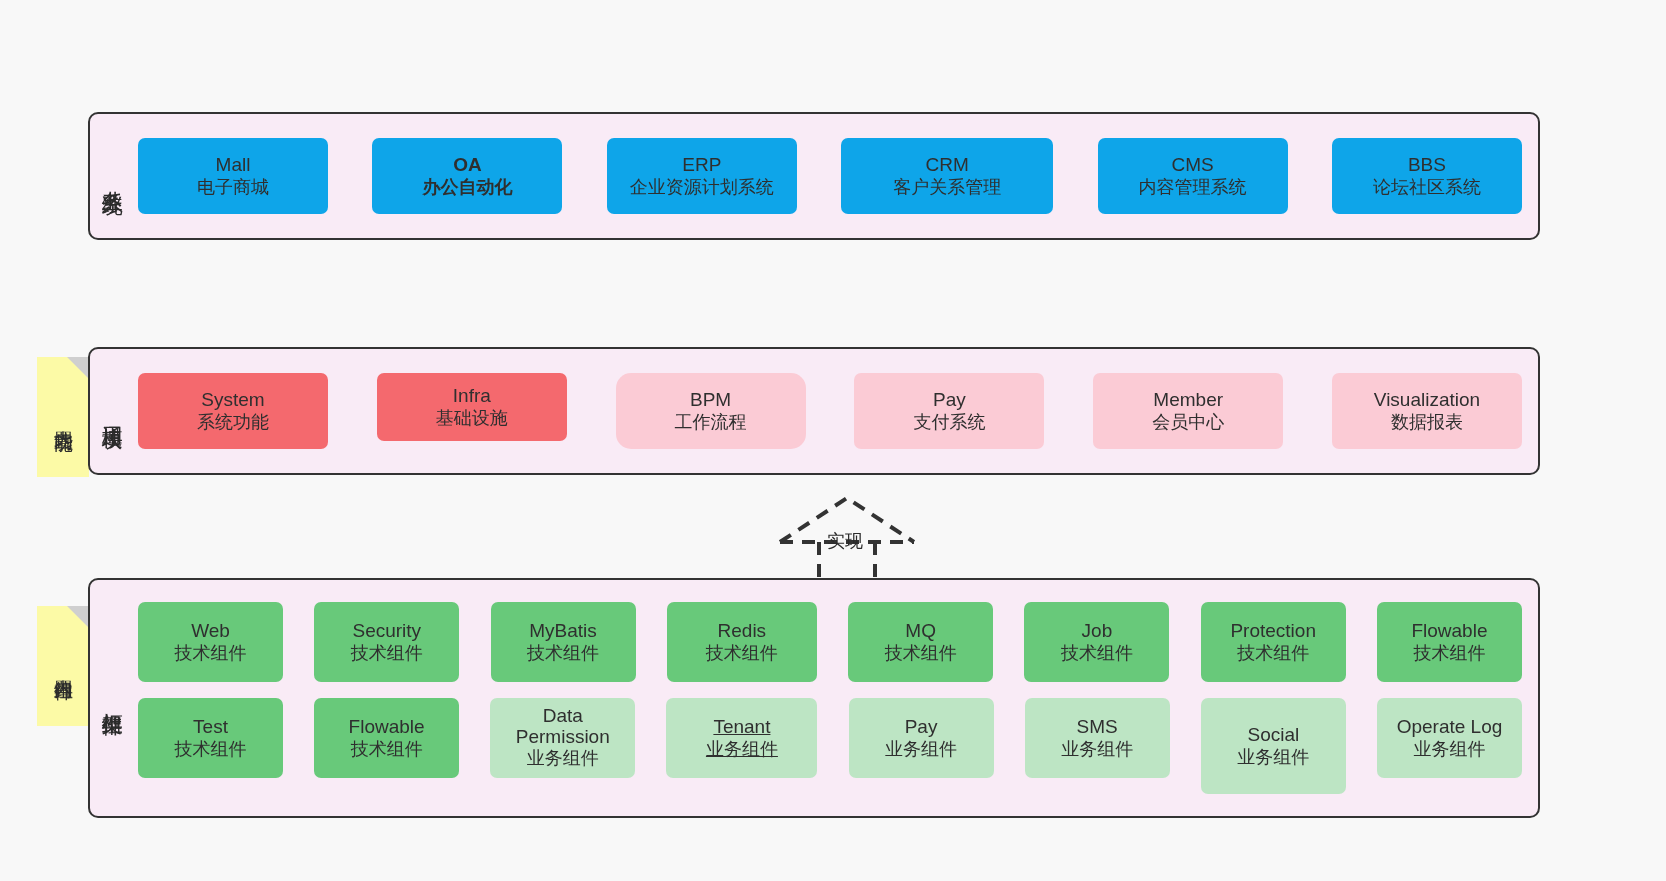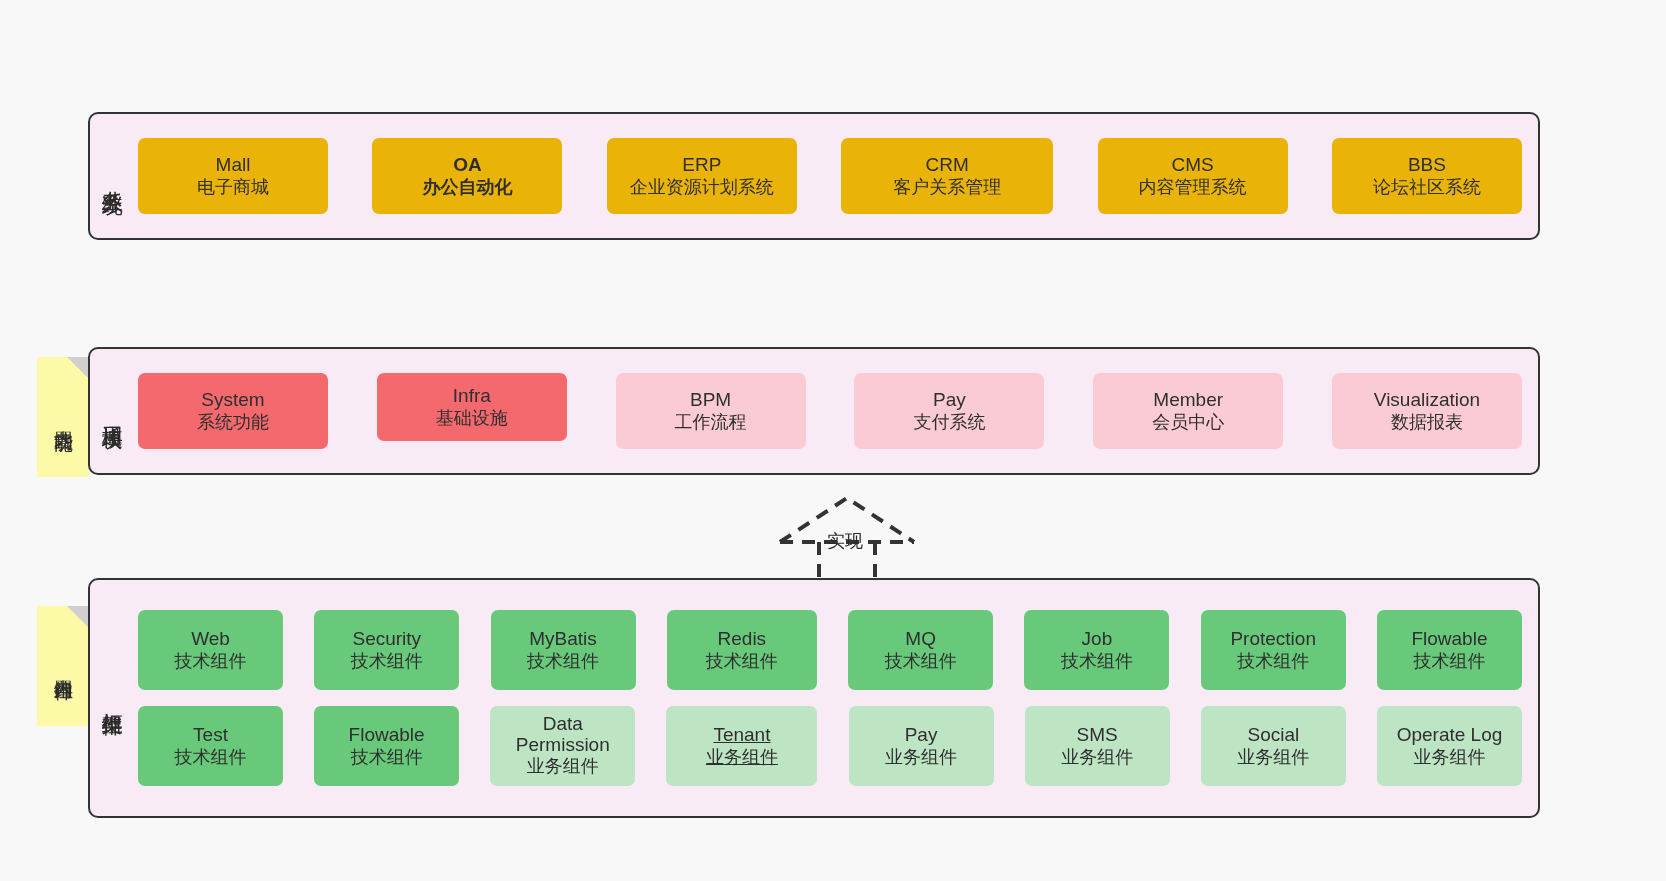--- a/index.html
+++ b/index.html
@@ -64,21 +64,21 @@
     align-items: center;
     justify-content: center;
     text-align: center;
     color: #2f2f2f;
     line-height: 1.22;
     padding: 4px 6px;
   }
   .card .t-en { font-size: 19px; }
   .card .t-cn { font-size: 18px; }
 
-  .c-blue       { background: #eab308; }
+  .c-blue       { background: #0ea5e9; }
   .c-red        { background: #f4696e; }
   .c-pink       { background: #fbcbd5; }
   .c-green      { background: #68c97a; }
   .c-lightgreen { background: #bde5c4; }
 
   
   .note {
     position: absolute;
     background: #fcfaa6;
     width: 52px;
@@ -159,21 +159,21 @@
     <div class="layer-body">
       <div class="row">
         <div class="card c-red" style="width:190px;height:76px;">
           <div class="t-en">System</div>
           <div class="t-cn">系统功能</div>
         </div>
         <div class="card c-red" style="width:190px;height:68px;">
           <div class="t-en">Infra</div>
           <div class="t-cn">基础设施</div>
         </div>
-        <div class="card c-pink" style="width:190px;height:76px;">
+        <div class="card c-pink" style="width:190px;height:76px;border-radius:15px;">
           <div class="t-en">BPM</div>
           <div class="t-cn">工作流程</div>
         </div>
         <div class="card c-pink" style="width:190px;height:76px;">
           <div class="t-en">Pay</div>
           <div class="t-cn">支付系统</div>
         </div>
         <div class="card c-pink" style="width:190px;height:76px;">
           <div class="t-en">Member</div>
           <div class="t-cn">会员中心</div>
@@ -257,21 +257,21 @@
           <div class="t-cn">业务组件</div>
         </div>
         <div class="card c-lightgreen" style="width:145px;height:80px;">
           <div class="t-en">Pay</div>
           <div class="t-cn">业务组件</div>
         </div>
         <div class="card c-lightgreen" style="width:145px;height:80px;">
           <div class="t-en">SMS</div>
           <div class="t-cn">业务组件</div>
         </div>
-        <div class="card c-lightgreen" style="width:145px;height:80px;">
+        <div class="card c-lightgreen" style="width:145px;height:96px;">
           <div class="t-en">Social</div>
           <div class="t-cn">业务组件</div>
         </div>
         <div class="card c-lightgreen" style="width:145px;height:80px;">
           <div class="t-en">Operate Log</div>
           <div class="t-cn">业务组件</div>
         </div>
       </div>
 
     </div>

